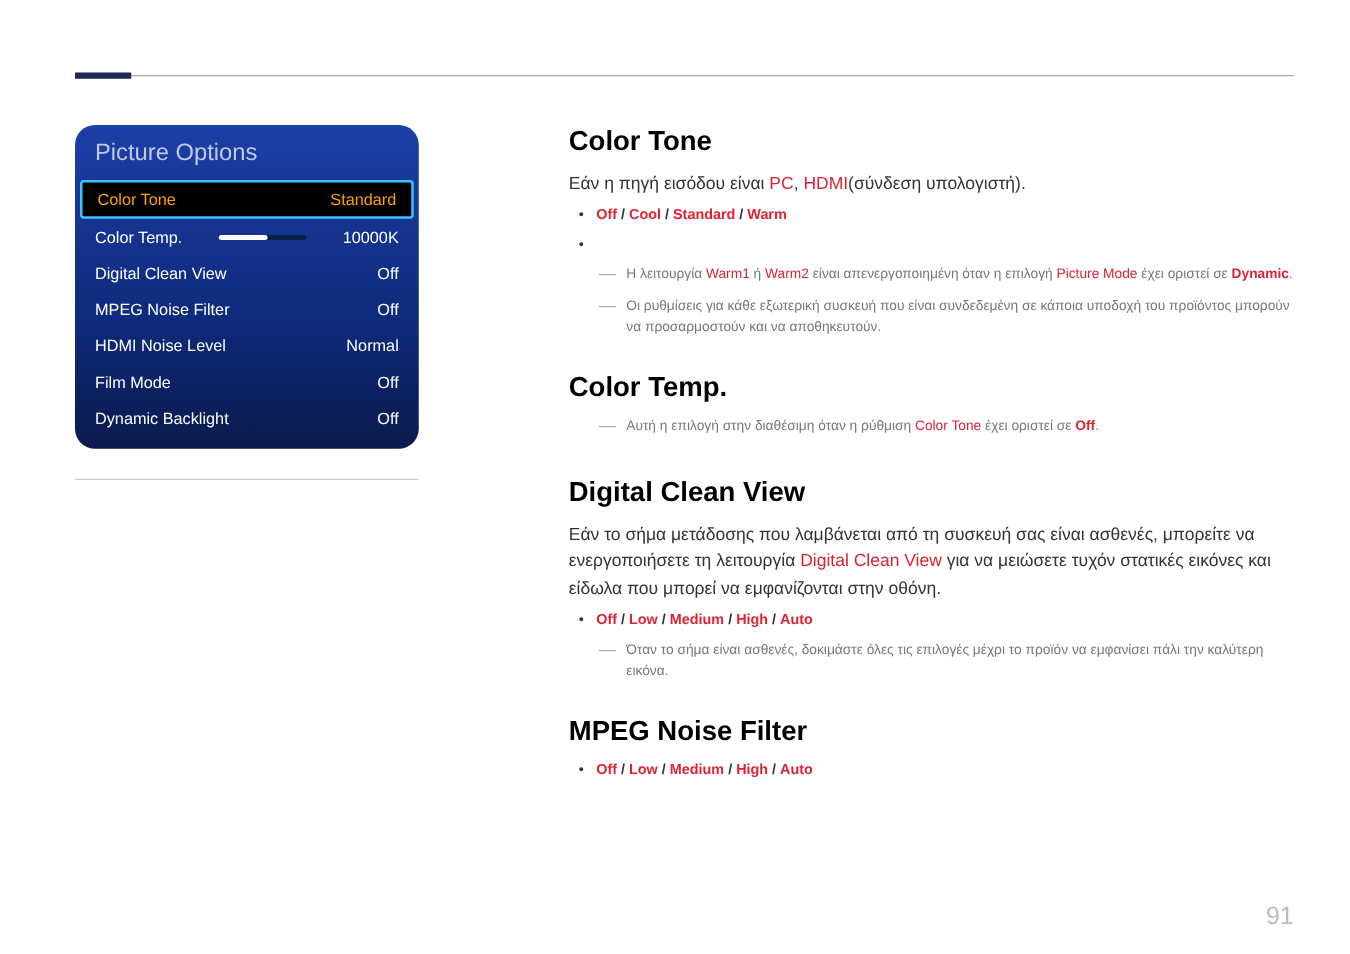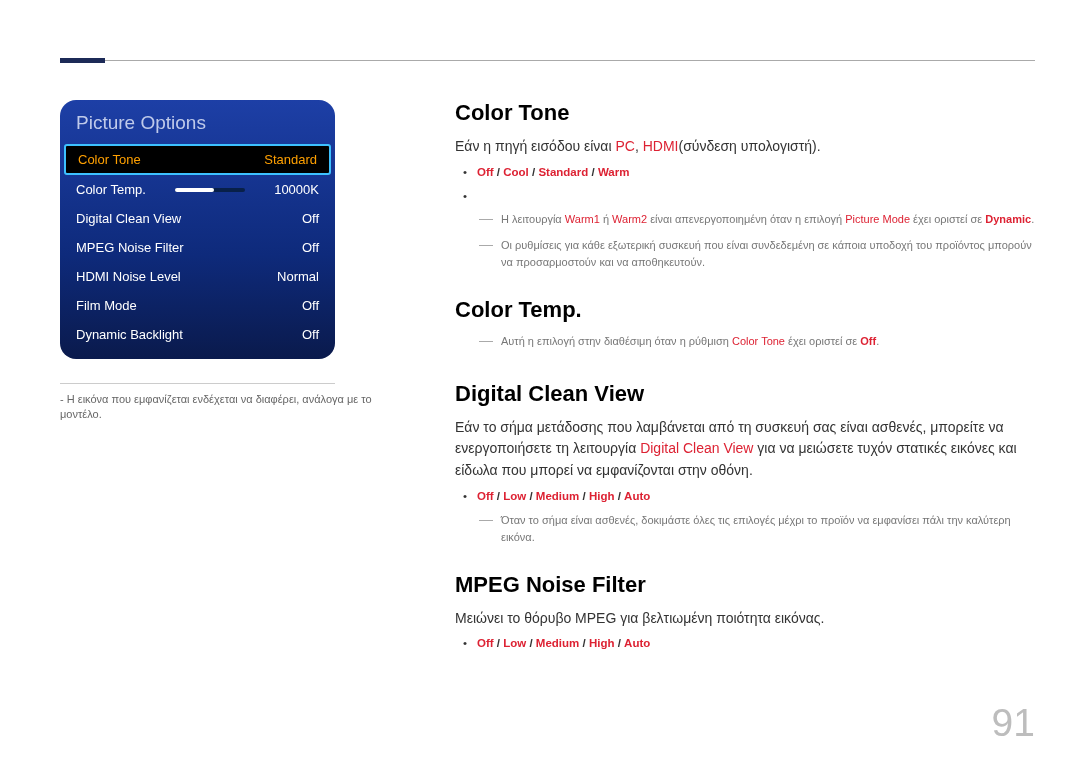--- a/index.html
+++ b/index.html
@@ -40,21 +40,21 @@
     width: 355px;
     flex-shrink: 0;
   }
   .right-col {
     flex: 1;
   }
   .pagenum {
     position: absolute;
     bottom: 18px;
     right: 45px;
-    font-size: 39px;
+    font-size: 20px;
     color: #bdbdbd;
     font-weight: 300;
   }
 
   
   .menu-panel {
     background: linear-gradient(180deg, #1d3fa6 0%, #0e2a7b 60%, #0a1a4c 100%);
     border-radius: 16px;
     padding: 0;
     overflow: hidden;
@@ -196,24 +196,20 @@
         <span class="menu-value">Off</span>
       </div>
       <div class="menu-row">
         <span class="menu-label">Dynamic Backlight</span>
         <span class="menu-value">Off</span>
       </div>
       <div class="menu-bottom-pad"></div>
     </div>
 
     <div class="menu-rule"></div>
-    <div class="menu-caption">
-      <span>-</span>
-      <span>Η εικόνα που εμφανίζεται ενδέχεται να διαφέρει, ανάλογα με το μοντέλο.</span>
-    </div>
   </div>
 
   <div class="right-col">
 
     <div class="section-title">Color Tone</div>
     <div class="para">
       <span>Εάν η πηγή εισόδου είναι </span><span class="kw-plain">PC</span><span>, </span><span class="kw-plain">HDMI</span><span>(σύνδεση υπολογιστή).</span>
     </div>
     <div class="bullet-row">
       <span class="bullet-dot">•</span>
@@ -259,21 +255,20 @@
         <span class="keyword">High</span> <span class="sep">/</span>
         <span class="keyword">Auto</span>
       </span>
     </div>
     <div class="note-row">
       <span class="note-mark">―</span>
       <span class="note-body">Όταν το σήμα είναι ασθενές, δοκιμάστε όλες τις επιλογές μέχρι το προϊόν να εμφανίσει πάλι την καλύτερη εικόνα.</span>
     </div>
 
     <div class="section-title mt">MPEG Noise Filter</div>
-    <div class="para">Μειώνει το θόρυβο MPEG για βελτιωμένη ποιότητα εικόνας.</div>
     <div class="bullet-row">
       <span class="bullet-dot">•</span>
       <span>
         <span class="keyword">Off</span> <span class="sep">/</span>
         <span class="keyword">Low</span> <span class="sep">/</span>
         <span class="keyword">Medium</span> <span class="sep">/</span>
         <span class="keyword">High</span> <span class="sep">/</span>
         <span class="keyword">Auto</span>
       </span>
     </div>

